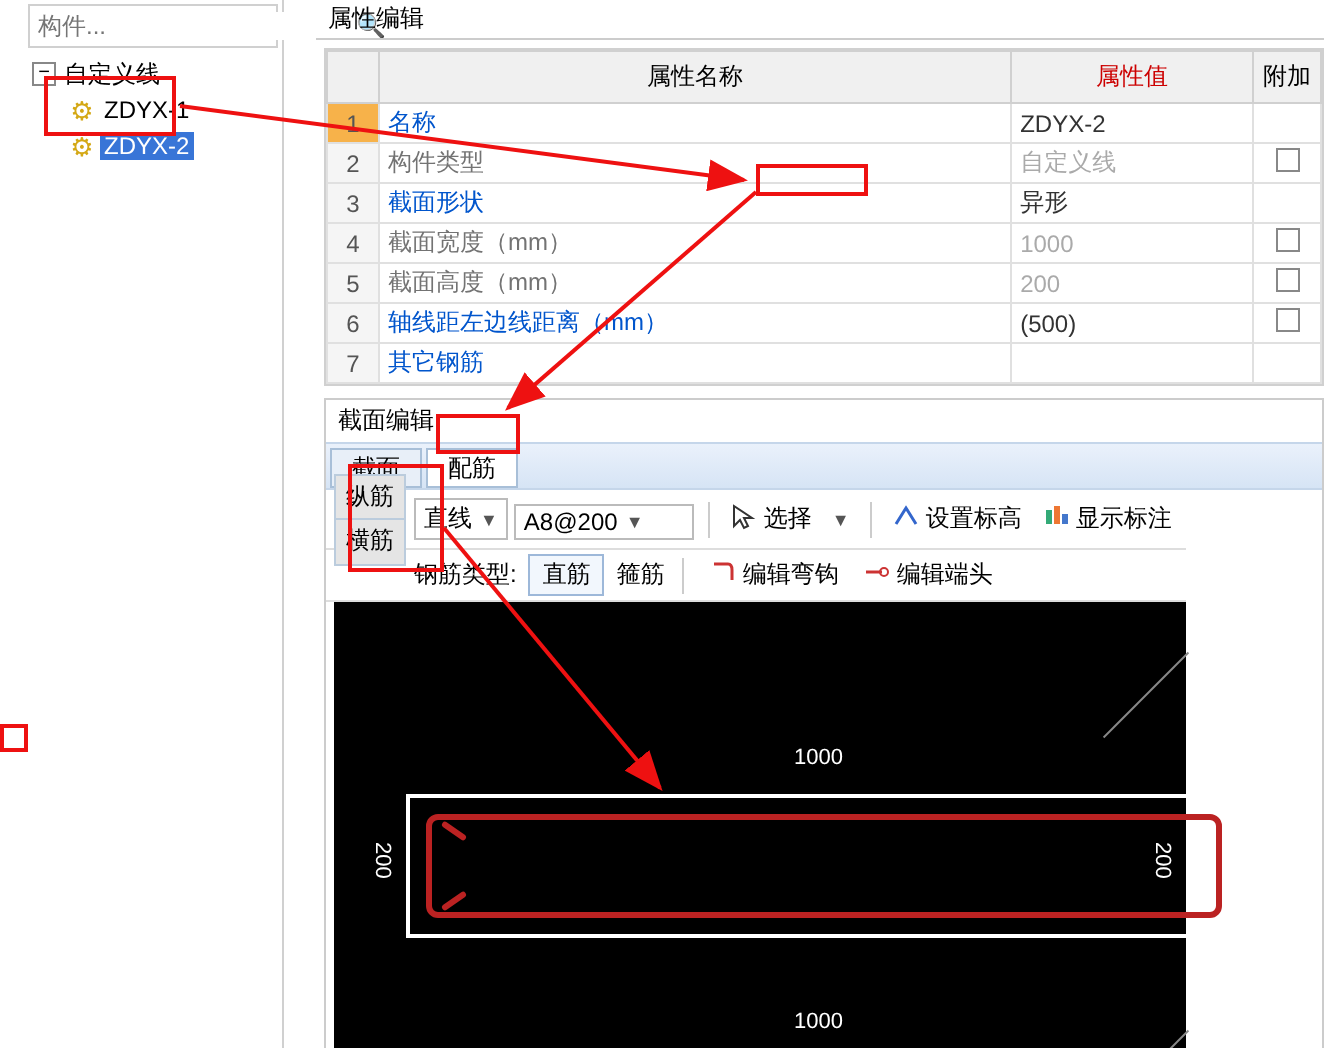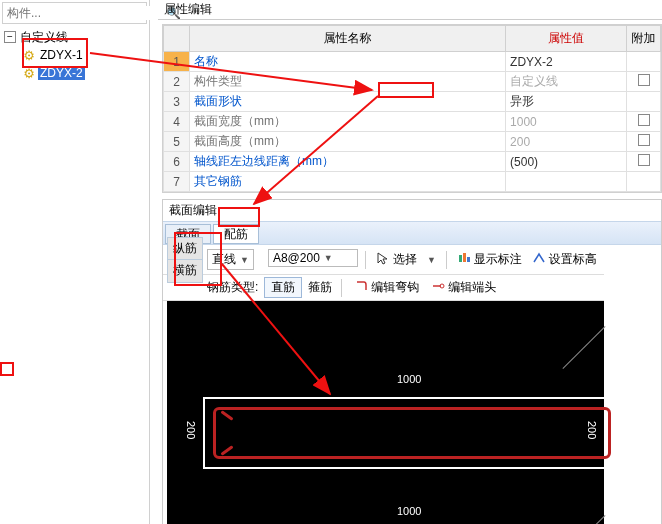--- a/index.html
+++ b/index.html
@@ -1,19 +1,19 @@
 <!DOCTYPE html>
 <html><head>
 <meta charset="utf-8">
 <style>
 * { box-sizing: border-box; margin: 0; padding: 0; font-family: "Microsoft YaHei", sans-serif; font-size: 12px; }
 body { background: #fff; width: 662px; height: 524px; position: relative; overflow: hidden; }
 
 
-.left-panel { position: absolute; left: 0; top: 0; width: 150px; height: 524px; border-right: 1px solid #d0d0d0; }
+.left-panel { position: absolute; left: 12px; top: 0; width: 130px; height: 524px; border-right: 1px solid #d0d0d0; }
 .search-box { display: flex; align-items: center; border: 1px solid #d0d0d0; height: 22px; margin: 2px; }
 .search-input { flex: 1; border: none; padding: 0 4px; color: #aaa; outline: none; }
 .search-btn { width: 20px; height: 20px; display: flex; align-items: center; justify-content: center; color: #5a9; }
 .tree { padding: 2px 0; }
 .tree-row { display: flex; align-items: center; height: 18px; padding-left: 4px; }
 .tree-row.child { padding-left: 22px; }
 .toggle { width: 12px; height: 12px; border: 1px solid #888; display: inline-flex; align-items: center; justify-content: center; margin-right: 2px; font-size: 10px; line-height: 1; }
 .gear { width: 14px; height: 14px; margin-right: 2px; display: inline-flex; align-items: center; justify-content: center; color: #d4a815; font-size: 13px; }
 .tree-label { padding: 0 2px; }
 .tree-label.sel { background: #3875d7; color: #fff; }
@@ -39,21 +39,21 @@
 .section-editor { margin: 6px 0 0 4px; border: 1px solid #ccc; }
 .section-title { padding: 2px 6px; }
 .tabs { display: flex; background: linear-gradient(#eaf1fb,#d6e4f5); border-top: 1px solid #c5d6ea; border-bottom: 1px solid #c5d6ea; height: 24px; align-items: flex-end; }
 .tab { border: 1px solid #a8bfd8; background: #fff; padding: 2px 10px; margin-left: 2px; height: 20px; display: flex; align-items: center; }
 .tab.inactive { background: #e8eff8; }
 
 .toolbar { display: flex; align-items: center; height: 30px; padding: 0 4px; gap: 4px; border-bottom: 1px solid #ddd; flex-wrap: nowrap; }
 .side-tabs { display: flex; flex-direction: column; border: 1px solid #bcd; }
 .side-tab { width: 34px; height: 22px; display: flex; align-items: center; justify-content: center; border-bottom: 1px solid #bcd; background: #e5e5e5; }
 .side-tab:last-child { border-bottom: none; }
-.toolbar .group { display: flex; align-items: flex-start; gap: 14px; }
+.toolbar .group { display: flex; align-items: flex-end; gap: 3px; }
 .dd { border: 1px solid #bbb; padding: 1px 4px; display: flex; align-items: center; gap: 4px; background: #fff; }
 .caret { font-size: 9px; color: #555; }
 .sep { width: 1px; height: 18px; background: #ccc; margin: 0 3px; }
 .tbtn { display: flex; align-items: flex-start; gap: 3px; padding: 1px 3px; }
 .ico { width: 14px; height: 14px; display: inline-block; }
 
 .toolbar2 { display: flex; align-items: center; height: 26px; padding: 0 4px 0 44px; gap: 6px; border-bottom: 1px solid #ddd; }
 .btn-box { border: 1px solid #9db8d9; padding: 1px 6px; background: #f2f7fd; }
 
 
@@ -188,31 +188,31 @@
                 <path d="M2 2 L2 12 L5 9 L7 13 L9 12 L7 8 L11 8 Z" fill="#fff" stroke="#333"></path>
               </svg>
             <span>选择</span>
           </div>
           <div class="tbtn">
             <span class="caret">▼</span>
           </div>
           <span class="sep"></span>
           <div class="tbtn">
             <svg class="ico" viewBox="0 0 14 14">
+                <path d="M2 11 L7 3 L12 11" fill="none" stroke="#36c" stroke-width="1.5"></path>
+              </svg>
+            <span>设置标高</span>
+          </div>
+          <div class="tbtn">
+            <svg class="ico" viewBox="0 0 14 14">
                 <rect x="2" y="4" width="3" height="7" fill="#3a7"></rect>
                 <rect x="6" y="2" width="3" height="9" fill="#e73"></rect>
                 <rect x="10" y="6" width="3" height="5" fill="#47c"></rect>
               </svg>
             <span>显示标注</span>
-          </div>
-          <div class="tbtn">
-            <svg class="ico" viewBox="0 0 14 14">
-                <path d="M2 11 L7 3 L12 11" fill="none" stroke="#36c" stroke-width="1.5"></path>
-              </svg>
-            <span>设置标高</span>
           </div>
         </div>
 
         <div class="toolbar2">
           <span>钢筋类型:</span>
           <span class="btn-box">直筋</span>
           <span>箍筋</span>
           <span class="sep"></span>
           <div class="tbtn">
             <svg class="ico" viewBox="0 0 14 14">

